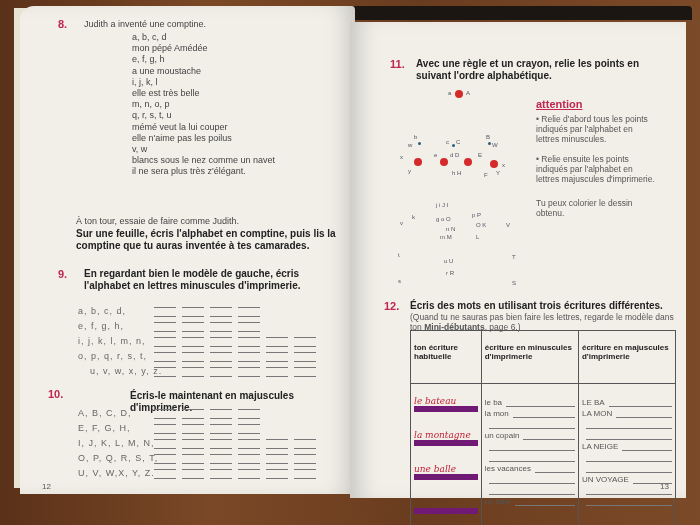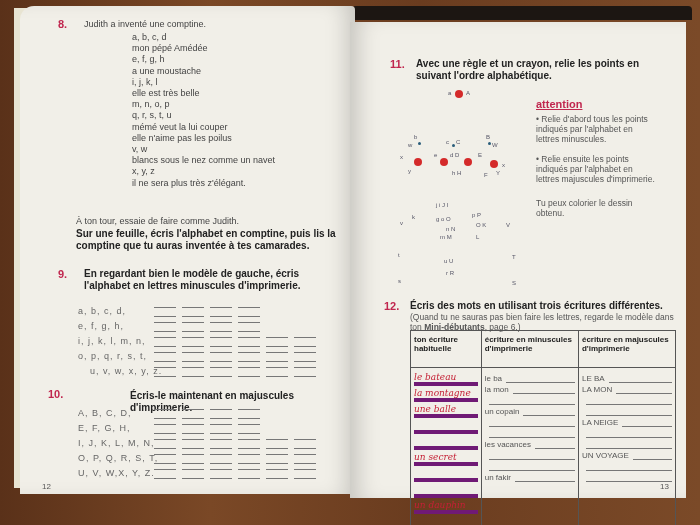--- a/index.html
+++ b/index.html
@@ -19,24 +19,24 @@
   .rowlbl{position:absolute;font-size:9px;color:#666;letter-spacing:1px;}
   .blanks{position:absolute;display:flex;gap:6px;}
   .blank{width:22px;height:8px;border-top:1px solid #777;border-bottom:1px solid #777;}
   .pagenum{position:absolute;font-size:8px;color:#555;}
   .attn{color:#c0264e;font-weight:bold;font-size:11px;text-decoration:underline;}
   .bul{font-size:8.5px;color:#555;line-height:10px;}
   .dot{position:absolute;width:3px;height:3px;background:#2a5d7a;border-radius:50%;}
   .rdot{position:absolute;width:8px;height:8px;background:#d42a2a;border-radius:50%;}
   .dl{position:absolute;font-size:6px;color:#556;}
   table.t{position:absolute;left:60px;top:308px;width:266px;border-collapse:collapse;font-size:8px;}
-  table.t th,table.t td{border:1px solid #555;vertical-align:top;padding:4px 3px;}
+  table.t th,table.t td{border:1px solid #555;vertical-align:top;padding:12px 3px;}
   table.t th{font-weight:bold;color:#222;text-align:left;line-height:9px;height:28px;}
   .hw{color:#c42035;font-family:"DejaVu Serif",serif;font-style:italic;font-size:9px;line-height:11px;}
-  .ln{border-bottom:4px solid #701a75;height:10px;margin-bottom:2px;}
+  .ln{border-bottom:6px solid #701a75;height:10px;margin-bottom:18px;}
   .cellline{display:flex;align-items:flex-end;color:#555;font-size:8px;}
   .cellline span.l{flex:1;border-bottom:1px solid #777;margin-left:4px;height:8px;}
 </style>
 </head>
 <body>
 
 <div class="wood"></div>
 <div class="backcover"></div>
 <div class="leftback"></div>
 
@@ -49,21 +49,20 @@
       <div>e, f, g, h</div>
       <div>a une moustache</div>
       <div>i, j, k, l</div>
       <div>elle est très belle</div>
       <div>m, n, o, p</div>
       <div>q, r, s, t, u</div>
       <div>mémé veut la lui couper</div>
       <div>elle n'aime pas les poilus</div>
       <div>v, w</div>
       <div>blancs sous le nez comme un navet</div>
-      <div>x, y, z</div>
       <div>il ne sera plus très z'élégant.</div>
     </div>
   <div class="abs plain" style="left:56px;top:210px;">À ton tour, essaie de faire comme Judith.</div>
   <div class="abs bold" style="left:56px;top:222px;width:275px;">Sur une feuille, écris l'alphabet en comptine, puis lis la comptine que tu auras inventée à tes camarades.</div>
 
   <div class="num" style="left:38px;top:262px;">9.</div>
   <div class="abs bold" style="left:64px;top:262px;width:240px;">En regardant bien le modèle de gauche, écris l'alphabet en lettres minuscules d'imprimerie.</div>
   <div id="ex9rows">
       <div class="rowlbl" style="left: 58px; top: 300px;">a, b, c, d,</div>
       <div class="blanks" style="left: 134px; top: 301px;">

